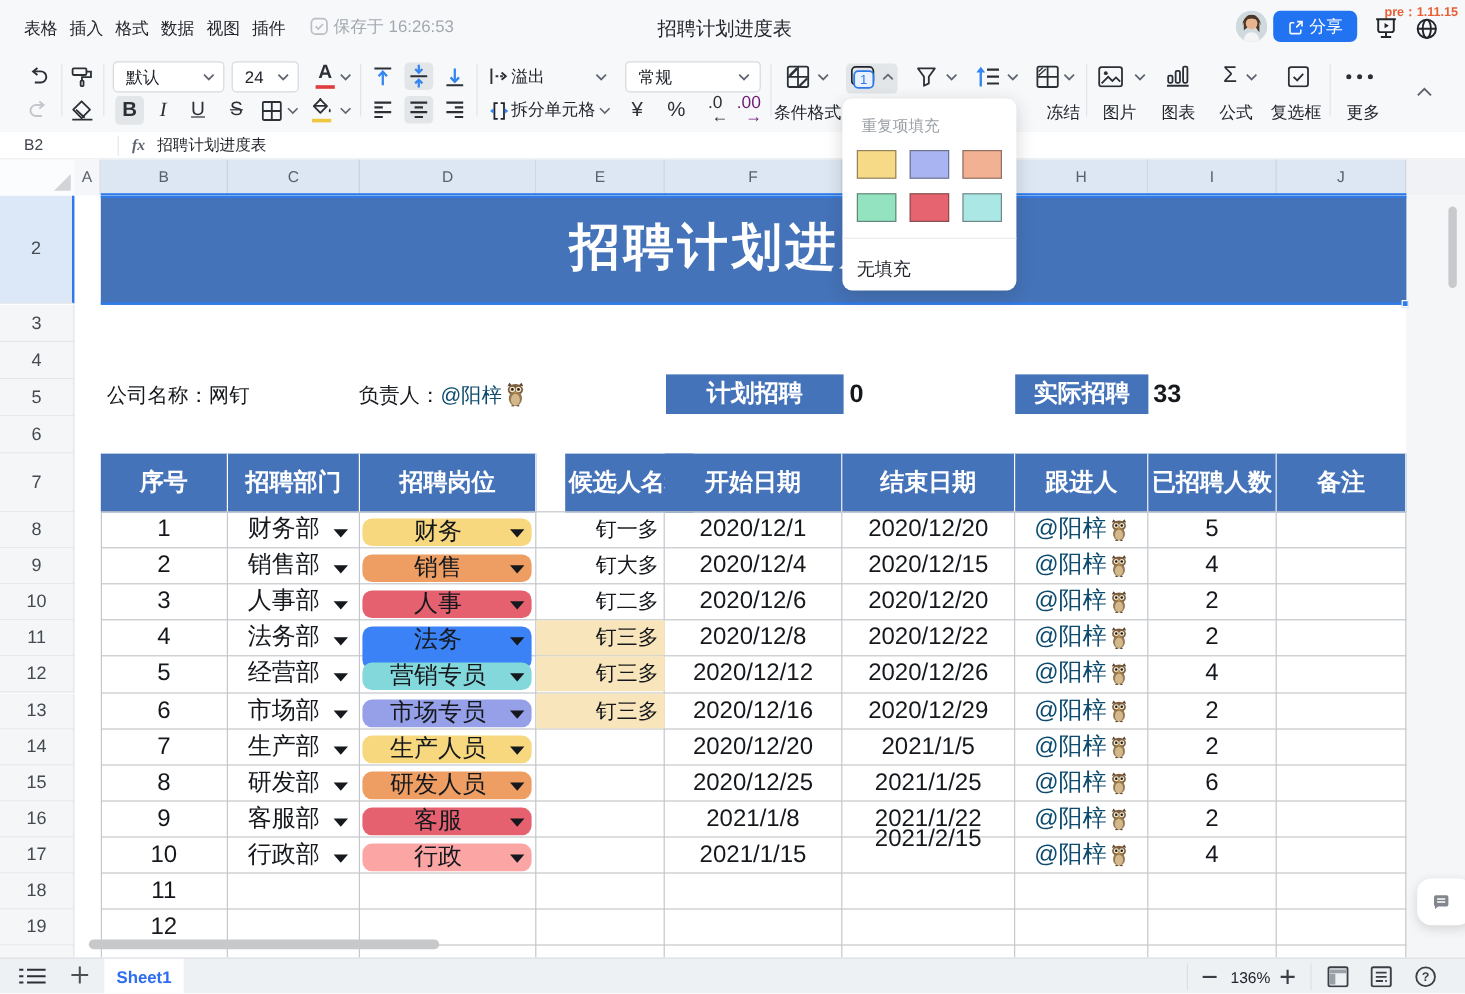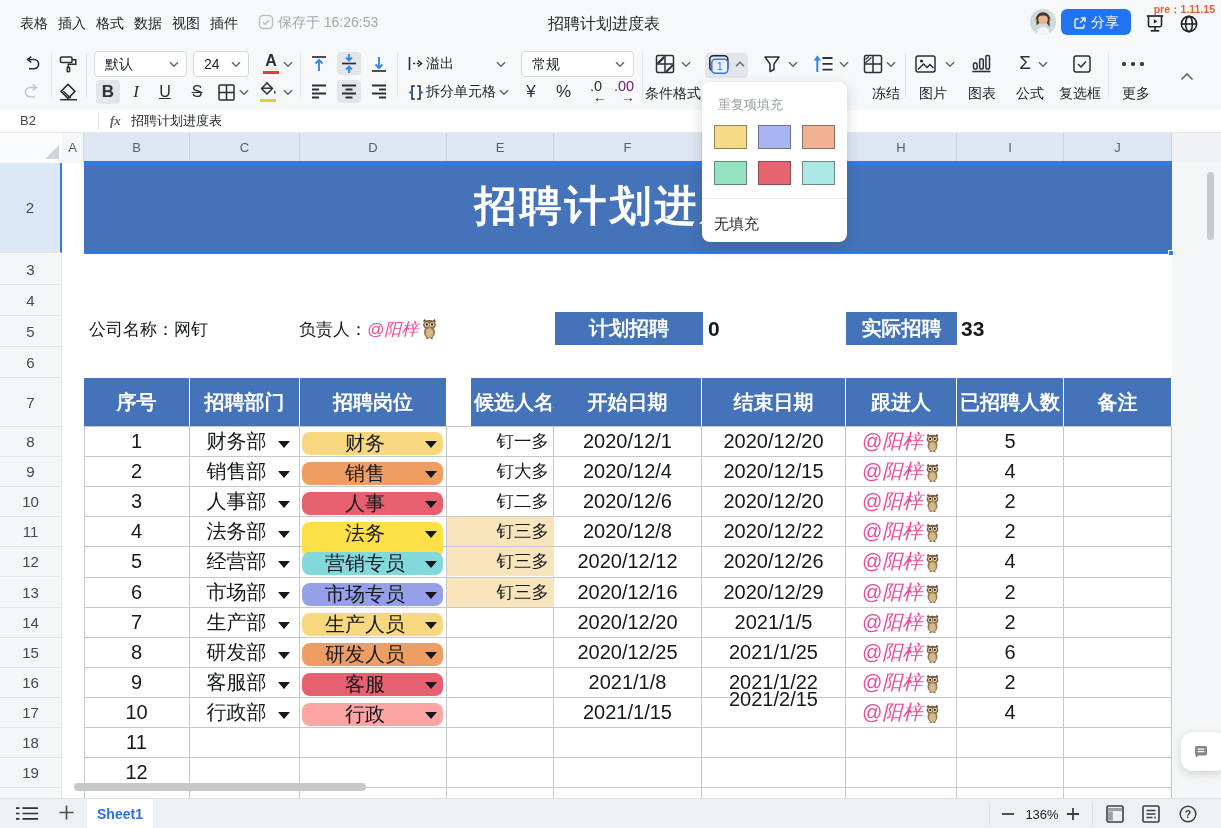--- a/index.html
+++ b/index.html
@@ -25,21 +25,21 @@
 .colcell { position:absolute; top:0; height:30px; font-size:13px; color:#5a6069; text-align:center; line-height:30px; background:#dde7f3; border-right:1px solid #c9d3e0; }
 
 #grid { position:absolute; left:0; top:163px; width:1221px; height:635px; background:#fff; overflow:hidden; }
 #rightvoid { position:absolute; left:1172px; top:0; width:49px; height:635px; background:#f5f6f7; }
 .rowhead { position:absolute; left:0; width:62px; background:#f5f6f8; border-bottom:1px solid #e3e5e8; font-size:15px; color:#444a51; text-align:center; }
 .gl { position:absolute; background:#c4c7cb; }
 .cell { position:absolute; font-size:20px; color:#15181c; }
 .hcell { position:absolute; background:#4573b9; color:#fff; font-weight:bold; font-size:20px; text-align:center; border-right:1px solid #fff; }
 .pill { position:absolute; border-radius:8px; font-size:20px; color:#15181c; text-align:center; }
 .tri { display:inline-block; width:0; height:0; border-left:6px solid transparent; border-right:6px solid transparent; border-top:7px solid #15181c; }
-.at { color:#ec4899;font-style:italic; }
+.at { color:#0c4a6e; }
 
 #panel { position:absolute; left:702px; top:82px; width:145px; height:160px; background:#fff; border-radius:8px; box-shadow:0 4px 14px rgba(31,35,41,.18); z-index:50; }
 .sw { position:absolute; width:33px; height:24px; border:1px solid rgba(60,60,60,.55); }
 
 #bbar { position:absolute; left:0; top:798px; width:1221px; height:30px; background:#eef1f4; border-top:1px solid #dcdfe3; }
 #sheettab { position:absolute; left:87px; top:0px; width:66px; height:30px; background:#fff; color:#2e6cf0; font-weight:bold; font-size:14px; text-align:center; line-height:30px; }
 .bdiv { position:absolute; top:4px; height:22px; width:1px; background:#dcdfe3; }
 svg { display:block; }
 </style>
 </head>
@@ -479,21 +479,21 @@
           <circle cx="9.8" cy="5.9" r="2.1" fill="#efe5cc"></circle>
           <circle cx="5.2" cy="5.9" r="1.05" fill="#271f15"></circle>
           <circle cx="9.8" cy="5.9" r="1.05" fill="#271f15"></circle>
           <path d="M7.5 7.2 L6.6 8.7 L8.4 8.7 Z" fill="#df9c35"></path>
           <path d="M4.5 18.3 h2 M8.5 18.3 h2" stroke="#5f452e" stroke-width="1.1"></path>
         </svg></div>
       <div class="cell" style="left:957px;top:324.2px;width:106px;height:29px;line-height:29.1px;text-align:center;">2</div>
       <div class="cell" style="left:84px;top:354.3px;width:105px;height:29px;line-height:29.1px;text-align:center;">4</div>
       <div class="cell" style="left:190px;top:354.3px;width:93px;height:29px;line-height:29.1px;text-align:center;">法务部</div>
       <span class="tri abs" style="left:278px;top:368.3px;"></span>
-      <div class="pill" style="left:302px;top:359.3px;width:141px;height:36px;line-height:23px;background:#fde047;padding-right:15px;">法务</div>
+      <div class="pill" style="left:302px;top:359.3px;width:141px;height:36px;line-height:23px;background:#3b82f6;padding-right:15px;">法务</div>
       <span class="tri abs" style="left:425px;top:368.3px;"></span>
       <div class="cell" style="left:447px;top:354.3px;width:107px;height:29px;line-height:29.1px;text-align:right;padding-right:5px;font-size:17.5px;background:#f9e5bb;">钉三多</div>
       <div class="cell" style="left:554px;top:354.3px;width:147px;height:29px;line-height:29.1px;text-align:center;">2020/12/8</div>
       <div class="cell" style="left:702px;top:354.3px;width:143px;height:29px;line-height:29.1px;text-align:center;">2020/12/22</div>
       <div class="cell at" style="left:846px;top:354.3px;width:110px;height:29px;line-height:29.1px;text-align:center;">@阳梓<svg style="display:inline-block;vertical-align:-4px;margin-left:3px" width="15" height="19" viewBox="0 0 15 19">
           <path d="M1.5 3.5 L3 0.8 L5 3 Z M13.5 3.5 L12 0.8 L10 3 Z" fill="#5f452e"></path>
           <ellipse cx="7.5" cy="6.2" rx="5.8" ry="4.4" fill="#7d5f40"></ellipse>
           <ellipse cx="7.5" cy="12.8" rx="5" ry="5.6" fill="#96784f"></ellipse>
           <ellipse cx="7.5" cy="13.6" rx="3.4" ry="4.4" fill="#d3b88c"></ellipse>
           <circle cx="5.2" cy="5.9" r="2.1" fill="#efe5cc"></circle>

